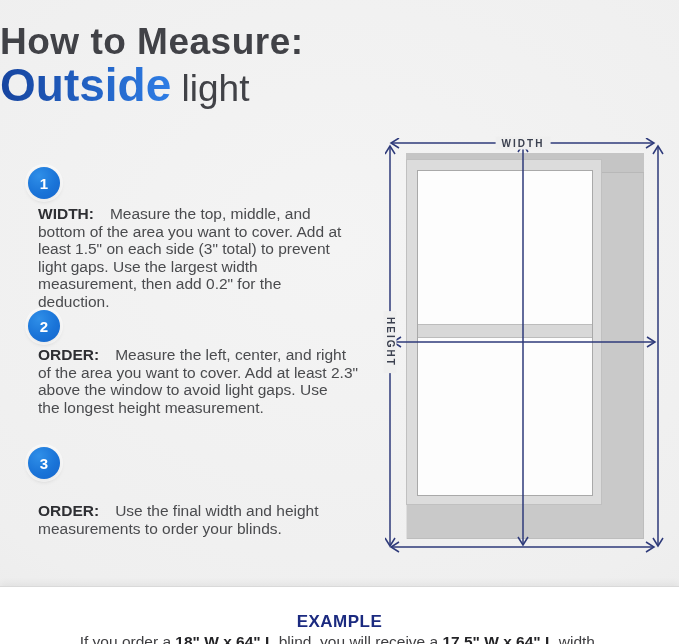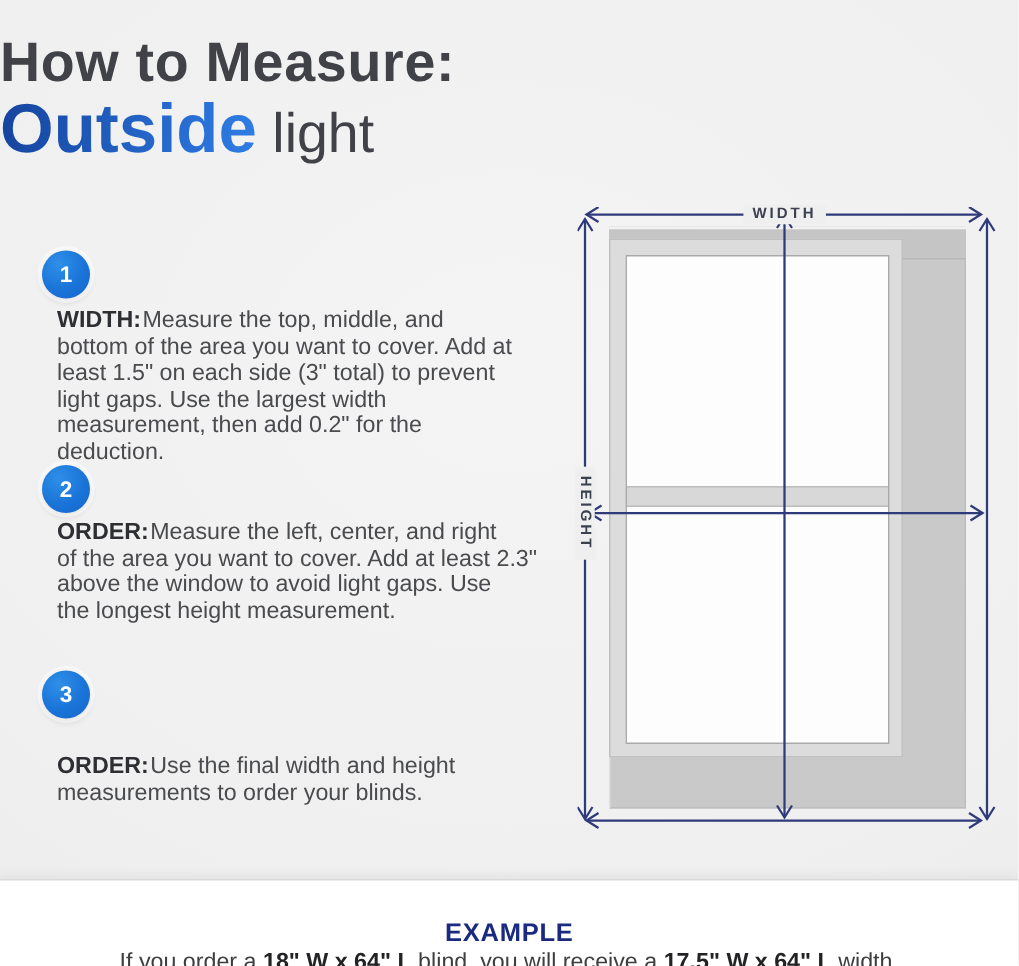--- a/index.html
+++ b/index.html
@@ -21,21 +21,21 @@
   .step-circle{
     position:absolute;left:28px;width:32px;height:32px;border-radius:50%;
     background:radial-gradient(circle at 35% 28%, #2f8fe8 0%, #1a74d8 55%, #1565cc 100%);
     color:#ffffff;font-size:15px;font-weight:700;
     display:flex;align-items:center;justify-content:center;
     box-shadow:0 0 0 3px rgba(255,255,255,0.55), 0 2px 5px rgba(0,0,0,0.18);
   }
   .circle-1{top:167px;} .circle-2{top:310px;} .circle-3{top:447px;}
   .step-text{position:absolute;left:38px;width:370px;font-size:15.5px;line-height:17.5px;color:#4a4b4e;}
   .text-1{top:205px;} .text-2{top:346px;} .text-3{top:502px;}
-  .step-label{font-weight:700;color:#2e2f33;margin-right:1px;}
+  .step-label{font-weight:700;color:#2e2f33;margin-right:16px;}
   .step-body{white-space:pre-line;}
   
   .diagram{position:absolute;left:385px;top:138px;width:280px;height:418px;}
   .win-casing{position:absolute;left:21px;top:13px;width:238px;height:386px;background:#c9c9c9;
     border-top:2px solid #f2f2f2;box-shadow:inset 1px 0 0 #dedede, inset -1px -1px 0 #bdbdbd;}
   .win-head{position:absolute;left:0;top:0;width:100%;height:19px;background:#c5c5c5;border-bottom:1px solid #b8b8b8;}
   .win-sash{position:absolute;left:21px;top:21px;width:196px;height:346px;background:#dcdcdc;border:1px solid #c0c0c0;box-sizing:border-box;}
   .win-pane{position:absolute;left:10px;top:10px;width:176px;height:326px;background:#fdfdfd;border:1px solid #a9a9a9;box-sizing:border-box;}
   .win-rail{position:absolute;left:0;top:153px;width:100%;height:14px;background:#d8d8d8;border-top:1px solid #bcbcbc;border-bottom:1px solid #bcbcbc;box-sizing:border-box;}
   .measure-svg{position:absolute;left:0;top:0;width:280px;height:418px;pointer-events:none;}

